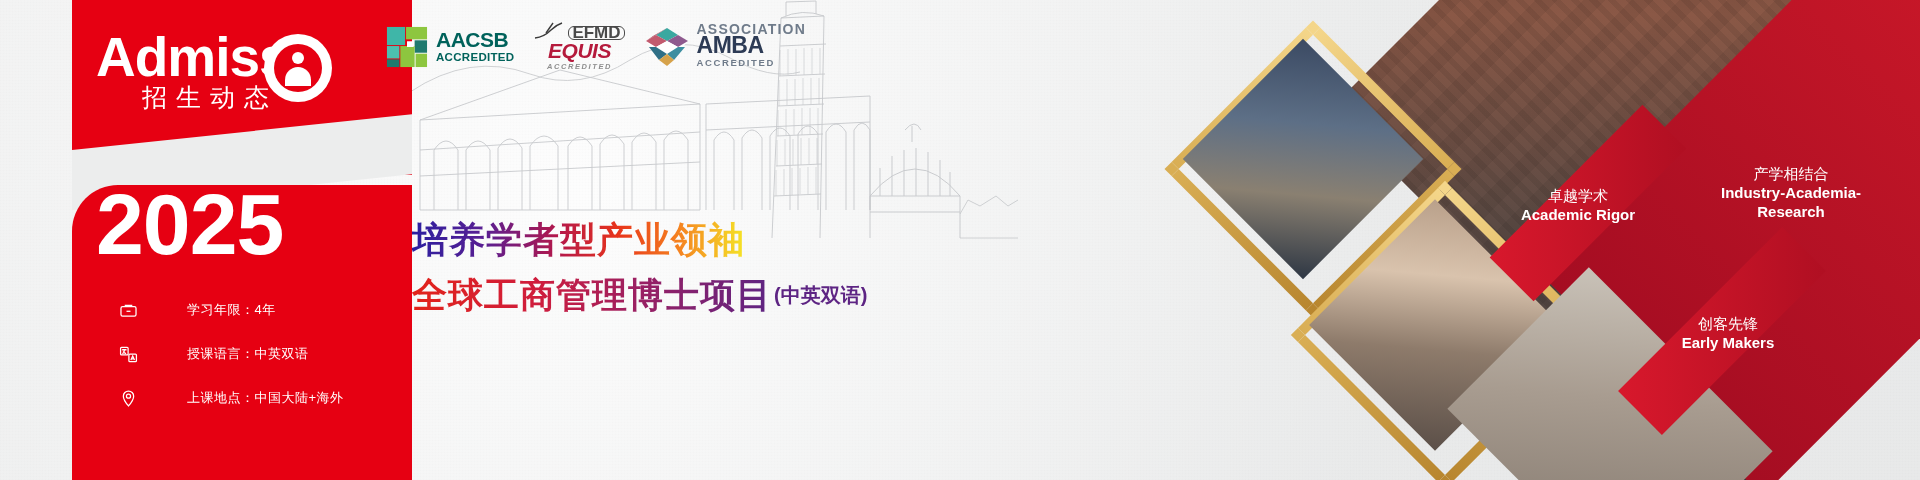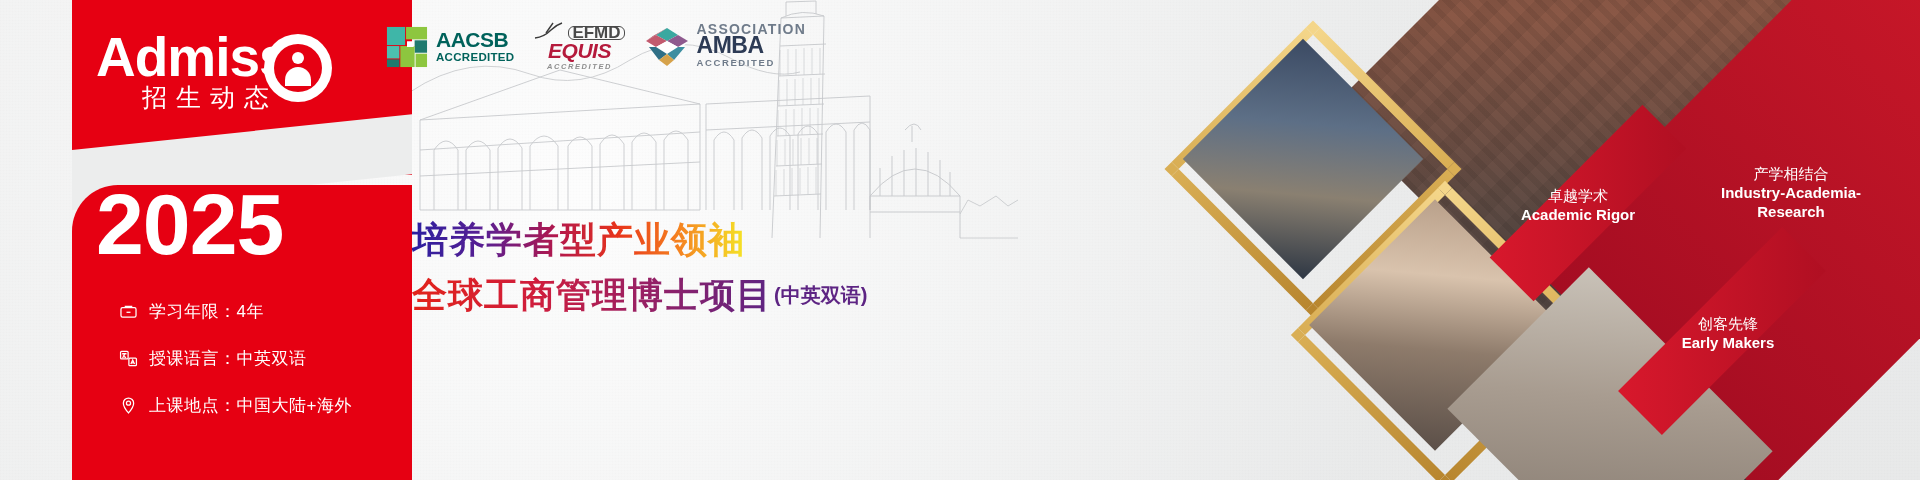--- a/index.html
+++ b/index.html
@@ -64,21 +64,21 @@
   .logo-person .body{
     position:absolute;left:3px;top:15px;width:26px;height:22px;border-radius:13px 13px 0 0;background:#fff;
   }
   .year{
     position:absolute;left:96px;top:176px;width:300px;
     font-size:86px;font-weight:bold;color:#ffffff;letter-spacing:-1px;line-height:96px;
   }
   .info-list{position:absolute;left:118px;top:300px;width:290px;}
   .info-item{
     display:flex;align-items:center;margin-bottom:24px;
-    color:#ffffff;font-size:17px;letter-spacing:.5px;white-space:nowrap;
+    color:#ffffff;font-size:13px;letter-spacing:.5px;white-space:nowrap;gap:38px;
   }
   .info-icon{
     width:20px;height:20px;margin-right:11px;flex:none;
     display:flex;align-items:center;justify-content:center;
   }
   .info-icon svg{display:block;}
 
   
   .sketch{
     position:absolute;left:400px;top:0;width:620px;height:260px;opacity:.55;

